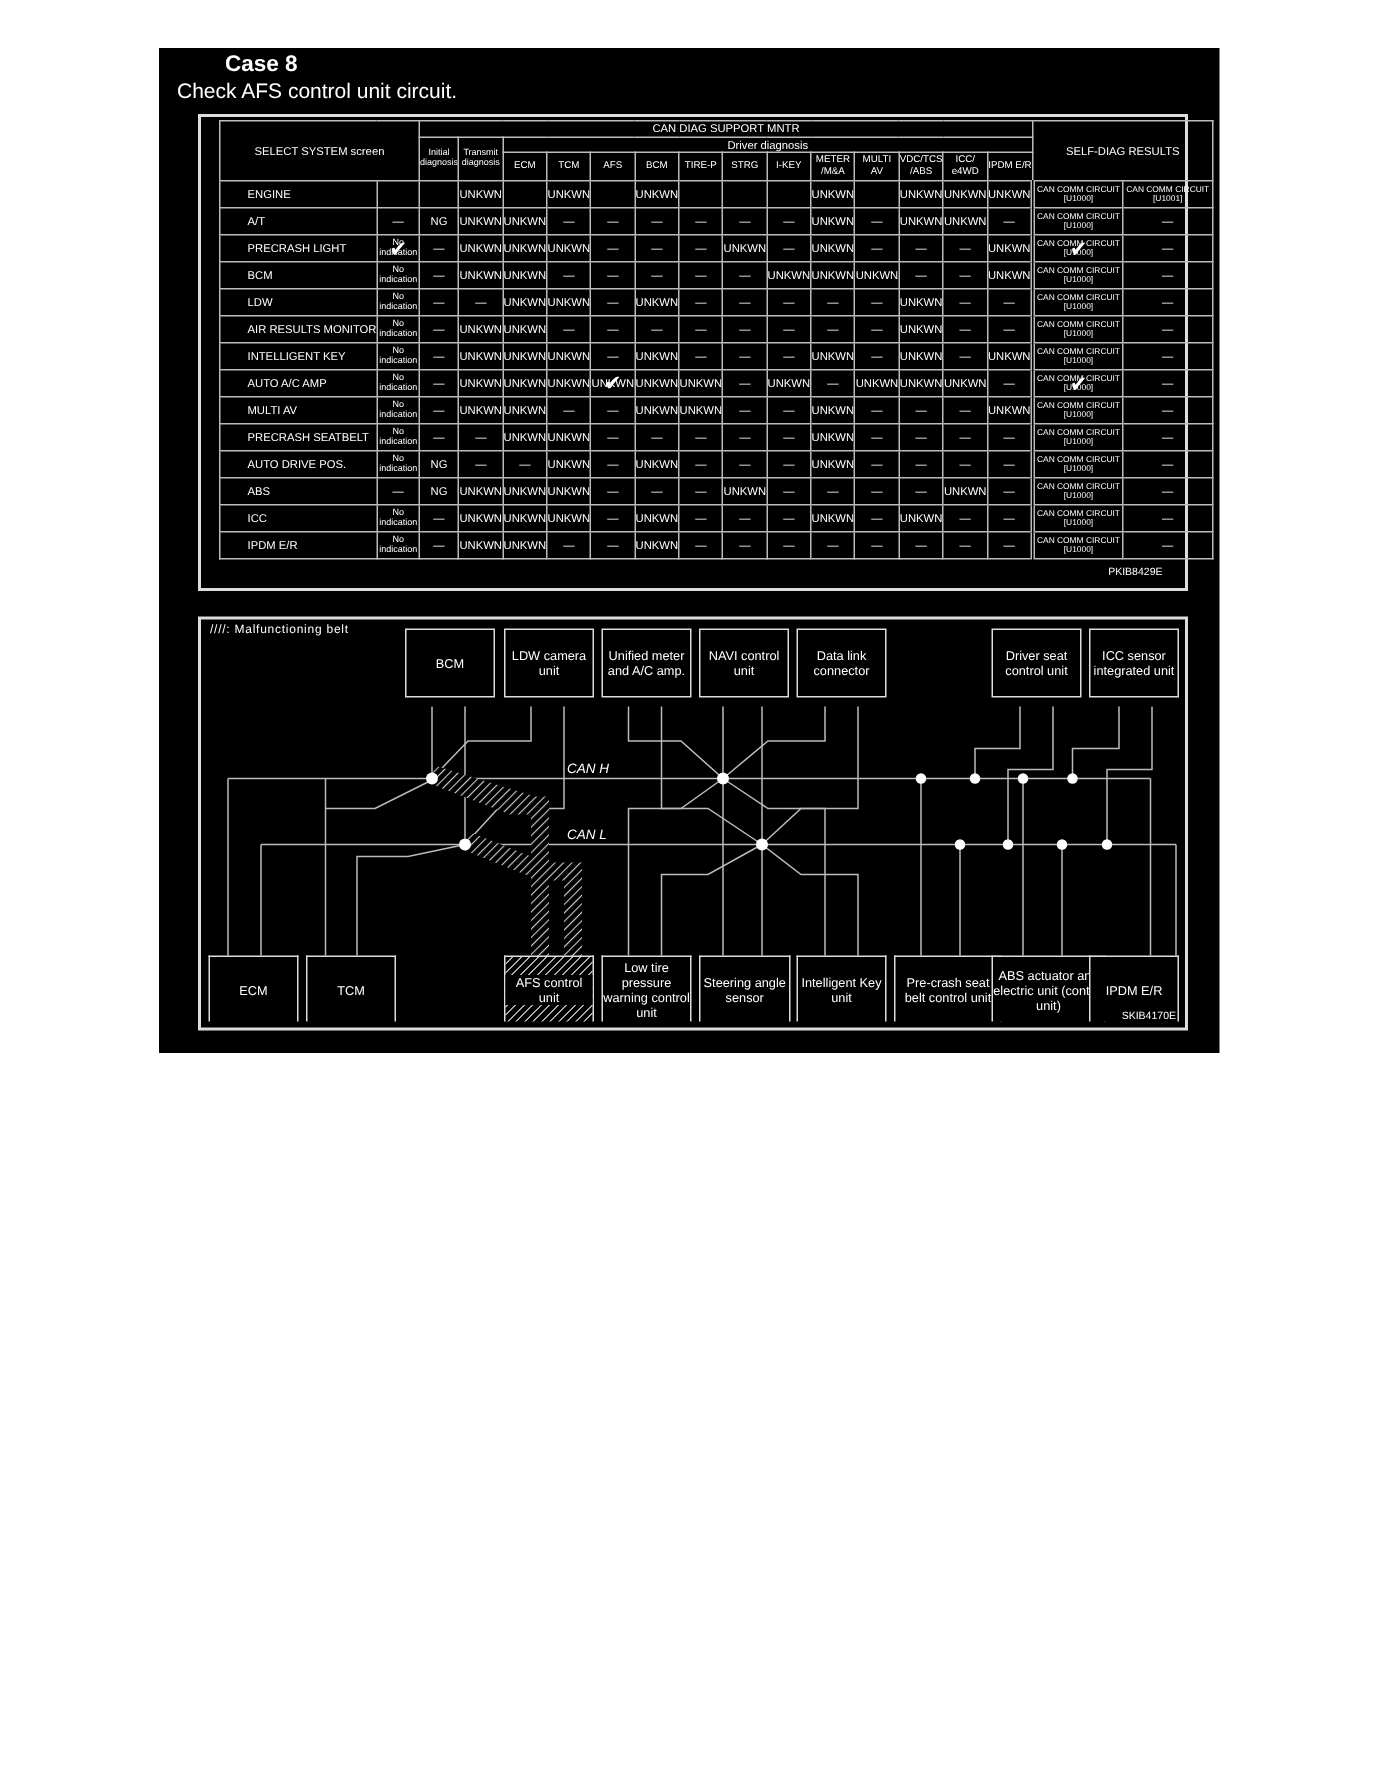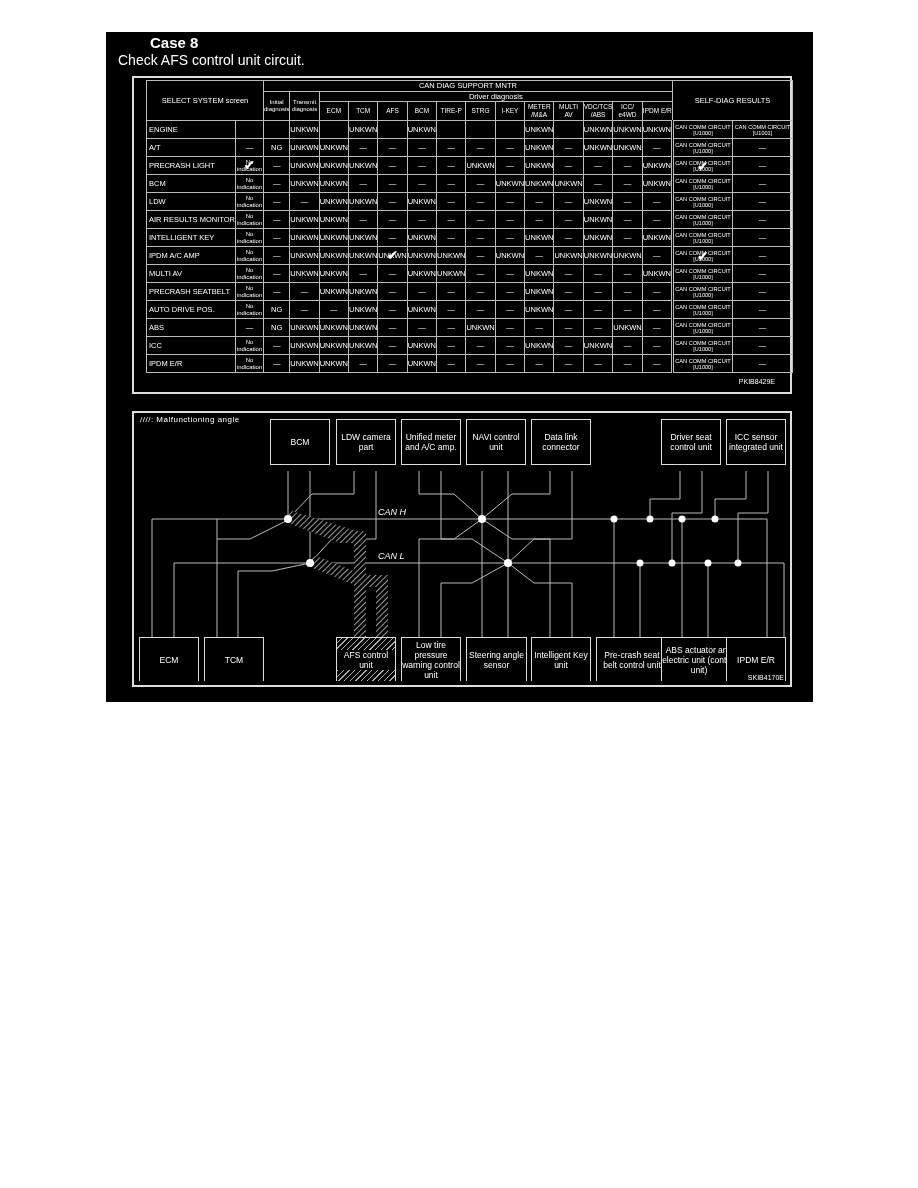--- a/index.html
+++ b/index.html
@@ -5,21 +5,21 @@
   html, body { margin:0; padding:0; background:#fff; }
   body { width:918px; height:1188px; position:relative; font-family:"Liberation Sans", sans-serif; }
   .page { position:absolute; left:106px; top:32px; width:707px; height:670px; background:#000; }
   .case-title { position:absolute; left:12px; top:2px; color:#fff; font-weight:bold; font-size:15px;margin-left:32px; }
   .case-sub { position:absolute; left:12px; top:20px; color:#fff; font-size:14px; }
 
   .table-frame { position:absolute; left:26px; top:44px; width:660px; height:318px; border:2px solid #ddd; box-sizing:border-box; }
   table.diag { position:absolute; left:40px; top:48px; border-collapse:collapse; color:#fff; font-size:7.5px; table-layout:fixed; }
   table.diag td, table.diag th { border:1px solid #bbb; text-align:center; padding:0; height:17px; overflow:hidden; white-space:nowrap; font-weight:normal; }
   table.diag th { font-size:7.5px; line-height:8px; }
-  table.diag td.sys { text-align:left; padding-left:2px; font-size:7.5px; }
+  table.diag td.sys { text-align:left; padding-left:18px; font-size:7.5px; }
   table.diag td.ind { font-size:6px; line-height:6.5px; white-space:normal; }
   table.diag td.sd { font-size:5.6px; line-height:6px; white-space:normal; }
   table.diag td.gap { border-left:3px double #bbb; }
   .chk { position:relative; }
   .chk::after { content:"\2714"; position:absolute; left:50%; top:50%; transform:translate(-50%,-55%); font-size:14px; color:#fff; }
   .table-code { position:absolute; right:38px; top:346px; color:#fff; font-size:7px; }
 
   .diag-frame { position:absolute; left:26px; top:379px; width:660px; height:276px; border:2px solid #ddd; box-sizing:border-box; }
   .diagram { position:absolute; left:26px; top:379px; width:660px; height:276px; }
   .legend { position:absolute; left:8px; top:4px; color:#fff; font-size:8px; letter-spacing:0.5px; }
@@ -221,21 +221,21 @@
           <td>—</td>
           <td>UNKWN</td>
           <td>—</td>
           <td>UNKWN</td>
           <td>—</td>
           <td>UNKWN</td>
           <td class="sd gap">CAN COMM CIRCUIT [U1000]</td>
           <td>—</td>
         </tr>
         <tr>
-          <td class="sys">IPDM A/C AMP</td>
+          <td class="sys">AUTO A/C AMP</td>
           <td class="ind">No indication</td>
           <td>—</td>
           <td>UNKWN</td>
           <td>UNKWN</td>
           <td>UNKWN</td>
           <td class="chk">UNKWN</td>
           <td>UNKWN</td>
           <td>UNKWN</td>
           <td>—</td>
           <td>UNKWN</td>
@@ -442,29 +442,29 @@
         <circle cx="518" cy="108" r="3.5"></circle>
         <circle cx="550" cy="108" r="3.5"></circle>
         <circle cx="583" cy="108" r="3.5"></circle>
         <circle cx="508" cy="152" r="3.5"></circle>
         <circle cx="540" cy="152" r="3.5"></circle>
         <circle cx="576" cy="152" r="3.5"></circle>
         <circle cx="606" cy="152" r="3.5"></circle>
       </g>
     </svg>
 
-    <div class="legend">////: Malfunctioning angle</div>
+    <div class="legend">////: Malfunctioning belt</div>
     <div class="can-label" style="left:246px;top:96px">CAN H</div>
     <div class="can-label" style="left:246px;top:140px">CAN L</div>
 
     <div class="box" style="left:138px;top:8px;width:60px;height:46px">
         <span>BCM</span>
       </div>
     <div class="box" style="left:204px;top:8px;width:60px;height:46px">
-        <span>LDW camera part</span>
+        <span>LDW camera unit</span>
       </div>
     <div class="box" style="left:269px;top:8px;width:60px;height:46px">
         <span>Unified meter and A/C amp.</span>
       </div>
     <div class="box" style="left:334px;top:8px;width:60px;height:46px">
         <span>NAVI control unit</span>
       </div>
     <div class="box" style="left:399px;top:8px;width:60px;height:46px">
         <span>Data link connector</span>
       </div>

